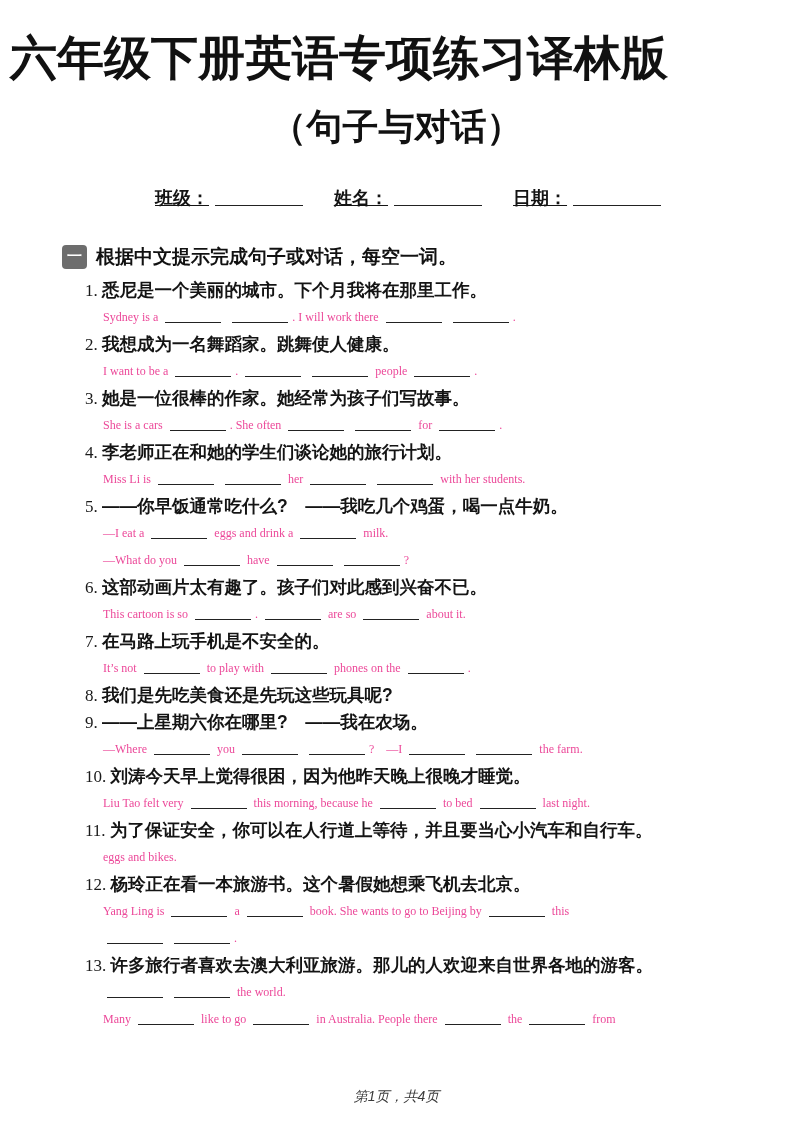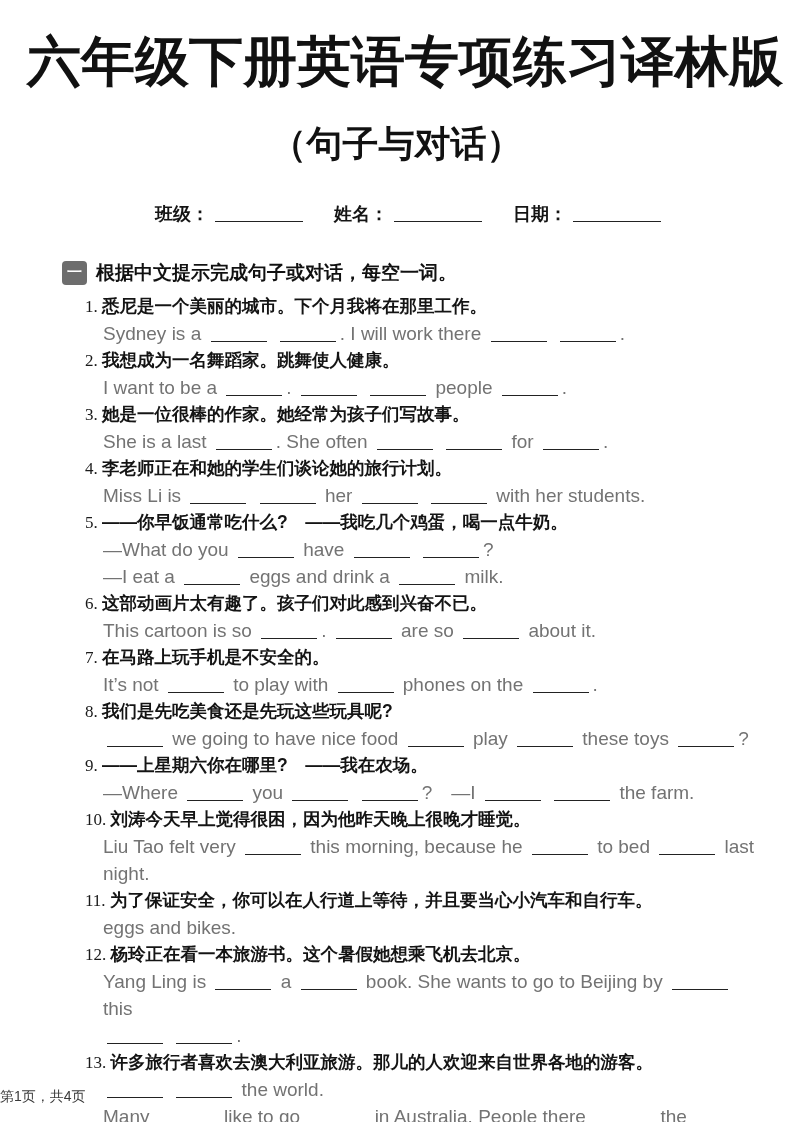--- a/index.html
+++ b/index.html
@@ -6,45 +6,45 @@
   body{
     width:793px;height:1122px;
     background:#ffffff;
     color:#1a1a1a;
     font-family:"Liberation Serif","DejaVu Serif",serif;
     position:relative;
     overflow:hidden;
   }
   .page{position:absolute;inset:0;}
   .title{
-    text-align:right;
-    font-size:54px;
+    text-align:left;
+    font-size:47px;
     font-weight:700;
     margin:30px 10px 0;
     line-height:1.2;
     font-family:"Liberation Serif","DejaVu Serif",serif;
     color:#111;
     white-space:nowrap;
   }
   .subtitle{
     text-align:center;
     font-size:36px;
     font-weight:700;
-    margin:28px 0 0;
+    margin:20px 0 0;
     line-height:1.2;
     color:#111;
   }
   .form-line{
     margin:36px 0 0 155px;
     font-size:18px;
     font-family:"Liberation Sans","DejaVu Sans",sans-serif;
     font-weight:600;
     color:#141414;
   }
-  .form-item{margin-right:26px;}
+  .form-item{margin-right:26px;text-decoration:underline;}
   .form-blank{
     display:inline-block;
     width:88px;height:16px;
     border-bottom:1.6px solid #222;
     margin-left:6px;
     vertical-align:-2px;
   }
   .section-head{
     margin:34px 0 0 62px;
     display:flex;
@@ -79,39 +79,41 @@
     color:#141414;
   }
   .qnum{
     font-family:"Liberation Serif","DejaVu Serif",serif;
     font-weight:400;
     font-size:17px;
     color:#1a1a1a;
   }
   .eline{
     line-height:27px;
-    font-size:19px;
+    font-size:12px;
     padding-left:18px;
     white-space:pre-wrap;
-    font-family:Liberation Sans, sans-serif;
-    color:#737373;
+    font-family:Liberation Serif, serif;
+    color:#ec4899;
   }
   .blank{
     display:inline-block;
     width:56px;height:14px;
     border-bottom:1.5px solid #222;
     margin:0 4px;
     vertical-align:-2px;
   }
   .footer{
     position:absolute;
     bottom:16px;left:0;right:0;
+    text-align:center;
     font-size:14px;
     color:#3a3a3a;
     font-family:"Liberation Sans","DejaVu Sans",sans-serif;
+    font-style:italic;
   }
 </style>
 </head>
 <body>
 
 <div class="page">
 
   <h1 class="title">六年级下册英语专项练习译林版</h1>
   <h2 class="subtitle">（句子与对话）</h2>
 
@@ -130,42 +132,41 @@
       <div class="question">
         <div class="prompt"><span class="qnum">1. </span><span>悉尼是一个美丽的城市。下个月我将在那里工作。</span></div>
         <div class="eline"><span>Sydney is a </span><span class="blank"></span><span> </span><span class="blank"></span><span>. I will work there </span><span class="blank"></span><span> </span><span class="blank"></span><span>.</span></div>
       </div>
       <div class="question">
         <div class="prompt"><span class="qnum">2. </span><span>我想成为一名舞蹈家。跳舞使人健康。</span></div>
         <div class="eline"><span>I want to be a </span><span class="blank"></span><span>. </span><span class="blank"></span><span> </span><span class="blank"></span><span> people </span><span class="blank"></span><span>.</span></div>
       </div>
       <div class="question">
         <div class="prompt"><span class="qnum">3. </span><span>她是一位很棒的作家。她经常为孩子们写故事。</span></div>
-        <div class="eline"><span>She is a last </span><span class="blank"></span><span>. She often </span><span class="blank"></span><span> </span><span class="blank"></span><span> for </span><span class="blank"></span><span>.</span></div>
+        <div class="eline"><span>She is a cars </span><span class="blank"></span><span>. She often </span><span class="blank"></span><span> </span><span class="blank"></span><span> for </span><span class="blank"></span><span>.</span></div>
       </div>
       <div class="question">
         <div class="prompt"><span class="qnum">4. </span><span>李老师正在和她的学生们谈论她的旅行计划。</span></div>
         <div class="eline"><span>Miss Li is </span><span class="blank"></span><span> </span><span class="blank"></span><span> her </span><span class="blank"></span><span> </span><span class="blank"></span><span> with her students.</span></div>
       </div>
       <div class="question">
         <div class="prompt"><span class="qnum">5. </span><span>——你早饭通常吃什么?　——我吃几个鸡蛋，喝一点牛奶。</span></div>
+        <div class="eline"><span>—I eat a </span><span class="blank"></span><span> eggs and drink a </span><span class="blank"></span><span> milk.</span></div>
         <div class="eline"><span>—What do you </span><span class="blank"></span><span> have </span><span class="blank"></span><span> </span><span class="blank"></span><span>?</span></div>
-        <div class="eline"><span>—I eat a </span><span class="blank"></span><span> eggs and drink a </span><span class="blank"></span><span> milk.</span></div>
       </div>
       <div class="question">
         <div class="prompt"><span class="qnum">6. </span><span>这部动画片太有趣了。孩子们对此感到兴奋不已。</span></div>
         <div class="eline"><span>This cartoon is so </span><span class="blank"></span><span>. </span><span class="blank"></span><span> are so </span><span class="blank"></span><span> about it.</span></div>
       </div>
       <div class="question">
         <div class="prompt"><span class="qnum">7. </span><span>在马路上玩手机是不安全的。</span></div>
         <div class="eline"><span>It’s not </span><span class="blank"></span><span> to play with </span><span class="blank"></span><span> phones on the </span><span class="blank"></span><span>.</span></div>
       </div>
       <div class="question">
         <div class="prompt"><span class="qnum">8. </span><span>我们是先吃美食还是先玩这些玩具呢?</span></div>
-        <div class="eline"><span class="blank"></span><span> we going to have nice food </span><span class="blank"></span><span> play </span><span class="blank"></span><span> these toys </span><span class="blank"></span><span>?</span></div>
       </div>
       <div class="question">
         <div class="prompt"><span class="qnum">9. </span><span>——上星期六你在哪里?　——我在农场。</span></div>
         <div class="eline"><span>—Where </span><span class="blank"></span><span> you </span><span class="blank"></span><span> </span><span class="blank"></span><span>?　—I </span><span class="blank"></span><span> </span><span class="blank"></span><span> the farm.</span></div>
       </div>
       <div class="question">
         <div class="prompt"><span class="qnum">10. </span><span>刘涛今天早上觉得很困，因为他昨天晚上很晚才睡觉。</span></div>
         <div class="eline"><span>Liu Tao felt very </span><span class="blank"></span><span> this morning, because he </span><span class="blank"></span><span> to bed </span><span class="blank"></span><span> last night.</span></div>
       </div>
       <div class="question">

